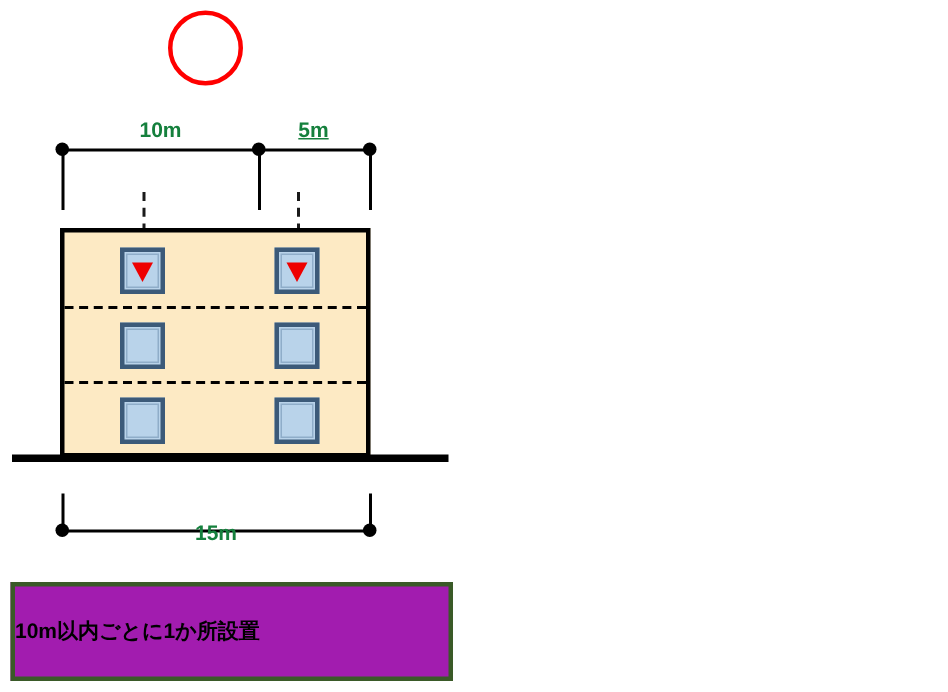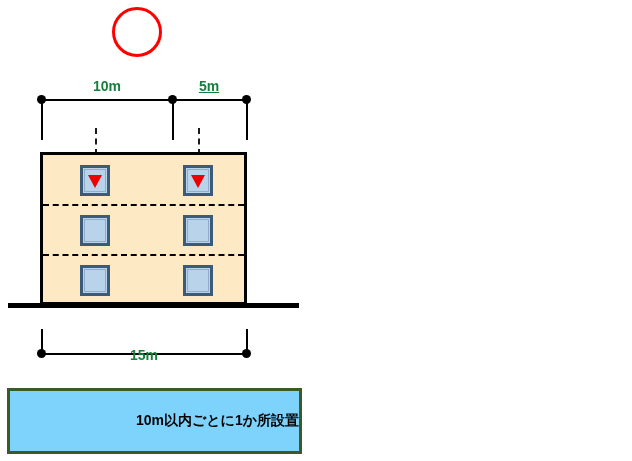--- a/index.html
+++ b/index.html
@@ -117,26 +117,26 @@
     height: 0;
     border-left: 7px solid transparent;
     border-right: 7px solid transparent;
     border-top: 13px solid #ee0000;
     z-index: 3;
   }
 
   
   .caption {
     position: absolute;
-    background: #7dd3fc;
+    background: #a21caf;
     border: 3px solid #3a5a28;
     box-sizing: border-box;
     display: flex;
     flex-direction: column;
-    align-items: flex-end;
+    align-items: flex-start;
     justify-content: center;
     font-size: 14px;
     font-weight: bold;
     color: #000000;
     line-height: 1.55;
     text-align: center;
   }
   #caption-left  { left: 7px;   top: 388px; width: 295px; height: 66px; }
 </style>
 </head>

